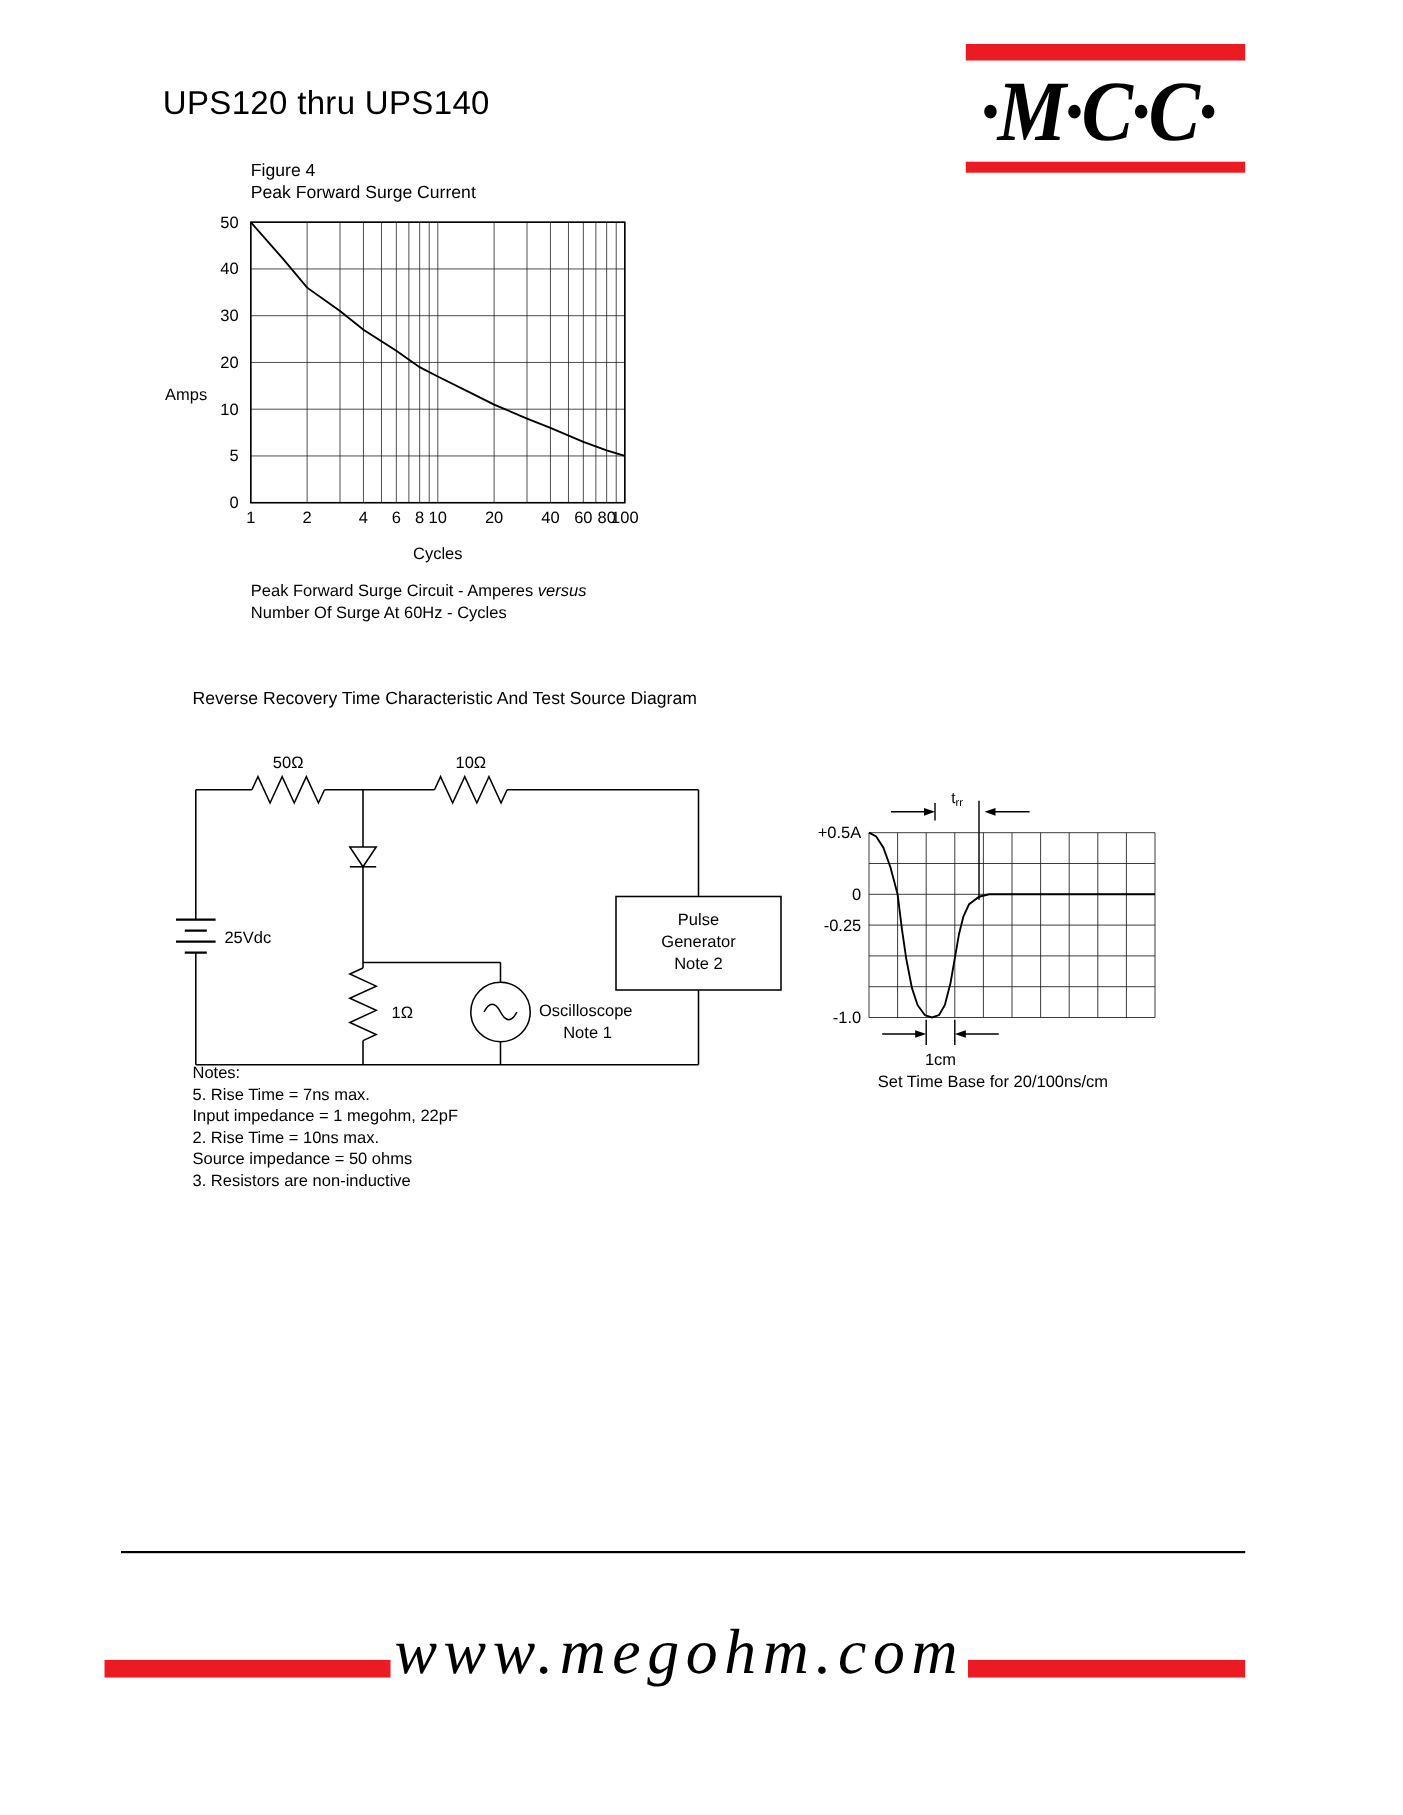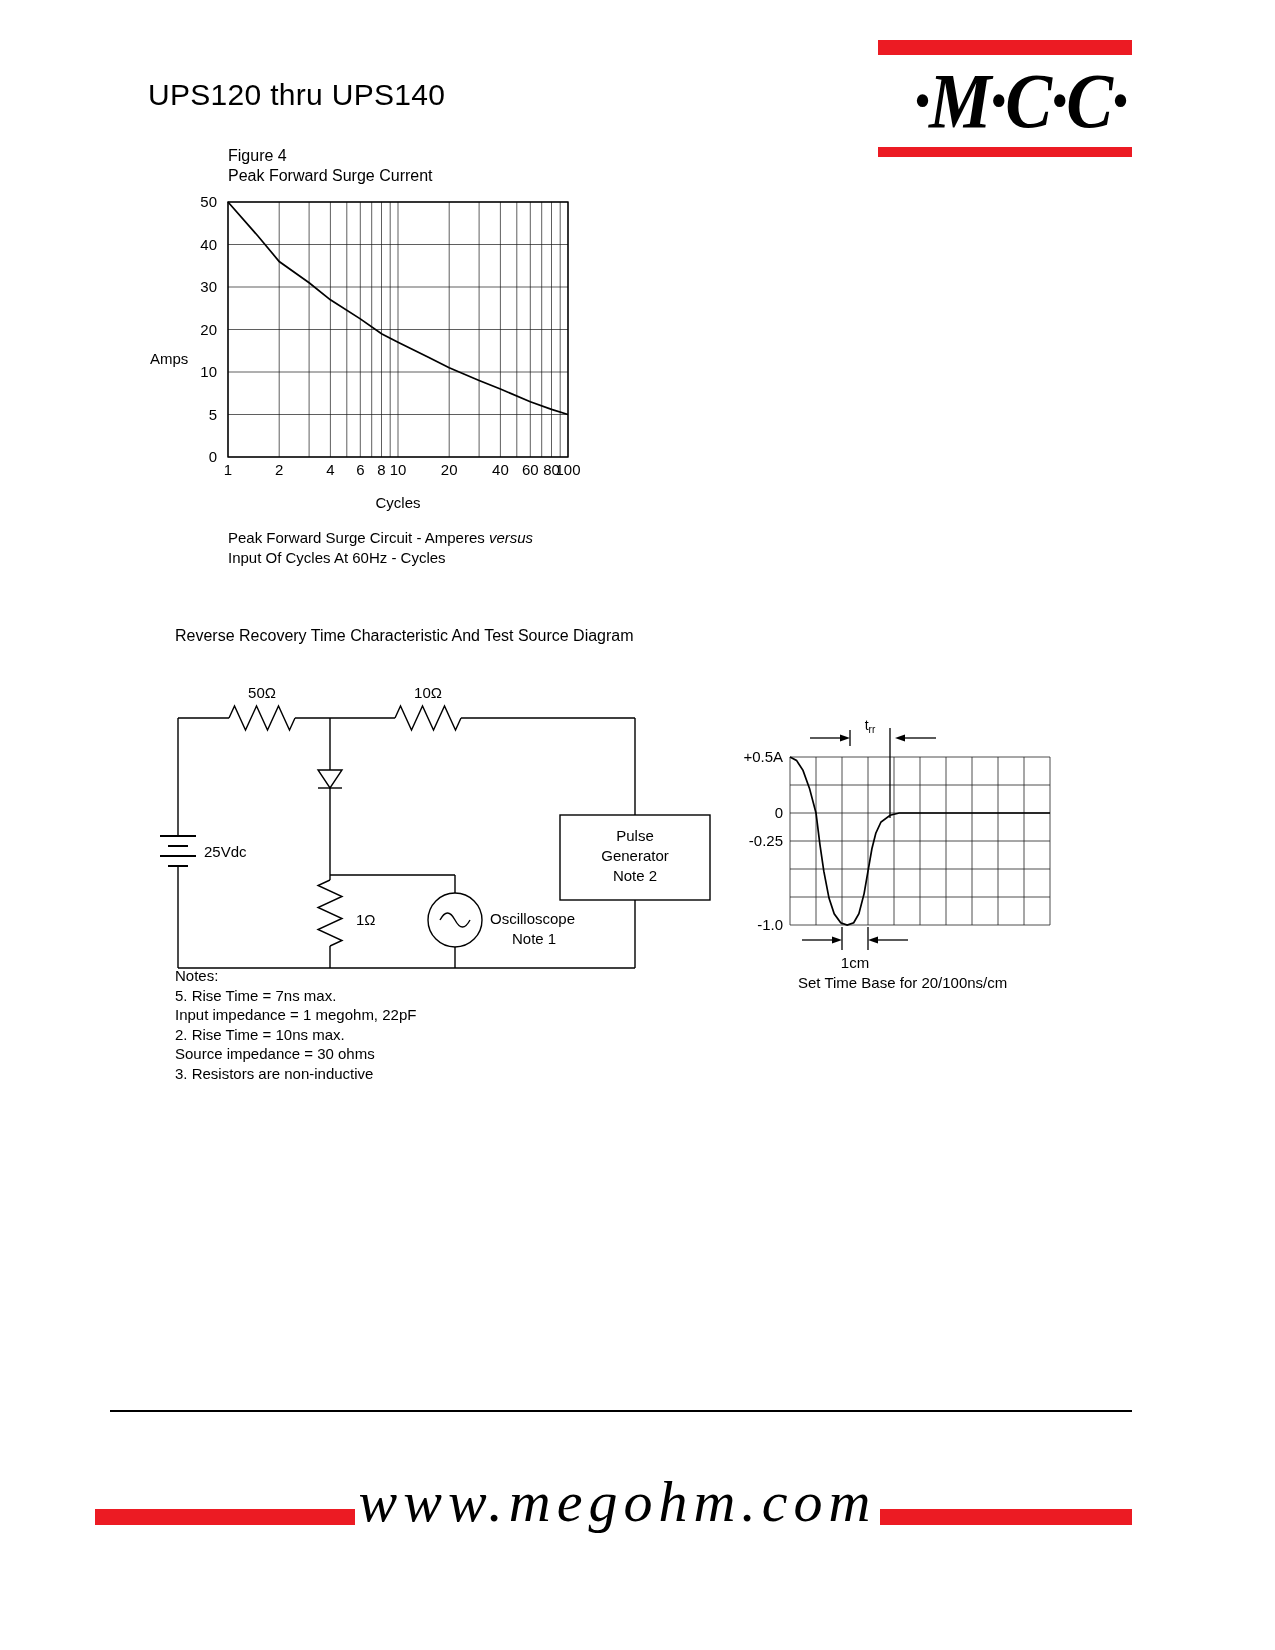--- a/index.html
+++ b/index.html
@@ -1,20 +1,20 @@
 <!DOCTYPE html>
 <html><head>
 <meta charset="utf-8">
 <style>
   *{box-sizing:border-box}
   body{margin:0;background:#ffffff}
   .page{position:relative;width:1132px;height:1650px;background:#fff;font-family:"Liberation Sans",sans-serif;color:#000;overflow:hidden}
   .abs{position:absolute}
   .title{left:148px;top:78px;font-size:30px;letter-spacing:.3px}
-  .logo{left:878px;top:40px;width:262px;text-align:right}
+  .logo{left:878px;top:40px;width:262px;text-align:left}
   .bar-top{height:15px}
   .logo-text{font-family:"Liberation Serif",serif;font-style:italic;font-weight:bold;font-size:78px;line-height:92px;white-space:nowrap;letter-spacing:-2px;transform:scaleX(.9)}
   .bar-bottom{height:10px}
   .fig-head{font-size:16px;line-height:20px}
   .fig-caption{font-size:15px;line-height:20px}
   .notes{left:175px;top:966px;font-size:15px;line-height:19.5px}
   .divider{left:110px;top:1410px;width:1030px;height:2px;background:#000}
   .footer-bar{width:260px;height:16px;top:1509px}
   .footer-bar.left{left:95px}
   .footer-bar.right{left:880px}
@@ -87,21 +87,21 @@
         <text x="77" y="100.0" text-anchor="end" font-size="15">30</text>
         <text x="77" y="57.5" text-anchor="end" font-size="15">40</text>
         <text x="77" y="15.0" text-anchor="end" font-size="15">50</text>
       </g>
     <text x="10" y="172" font-size="15">Amps</text>
     <text x="258" y="316" font-size="15" text-anchor="middle">Cycles</text>
   </svg>
 
   <div class="abs fig-caption" style="left:228px;top:528px">
     <div><span>Peak Forward Surge Circuit - Amperes</span>&nbsp;<i>versus</i></div>
-    <div>Input Of Cycles At 60Hz - Cycles</div>
+    <div>Number Of Surge At 60Hz - Cycles</div>
   </div>
 
   <div class="abs fig-head" style="left:175px;top:626px">
     <div>Reverse Recovery Time Characteristic And Test Source Diagram</div>
   </div>
 
   <svg class="abs" style="left:160px;top:680px" width="580" height="300">
     <g stroke="#000" stroke-width="1.4" fill="none">
       <path d="M18,38 H69 M135,38 H235 M301,38 H475"></path>
       <path d="M18,38 V156 M18,186 V288"></path>
@@ -175,21 +175,21 @@
     <polygon points="128,240 138,236.5 138,243.5"></polygon>
     <text x="115" y="268" font-size="15" text-anchor="middle">1cm</text>
     <text x="58" y="288" font-size="15">Set Time Base for 20/100ns/cm</text>
   </svg>
 
   <div class="abs notes">
     <div>Notes:</div>
     <div>5. Rise Time = 7ns max.</div>
     <div>Input impedance = 1 megohm, 22pF</div>
     <div>2. Rise Time = 10ns max.</div>
-    <div>Source impedance = 30 ohms</div>
+    <div>Source impedance = 50 ohms</div>
     <div>3. Resistors are non-inductive</div>
   </div>
 
   <div class="abs divider"></div>
   <div class="abs footer-bar left red" style="background: rgb(236, 27, 35);"></div>
   <div class="abs footer-url">www.megohm.com</div>
   <div class="abs footer-bar right red" style="background: rgb(236, 27, 35);"></div>
 
 </div>
 

